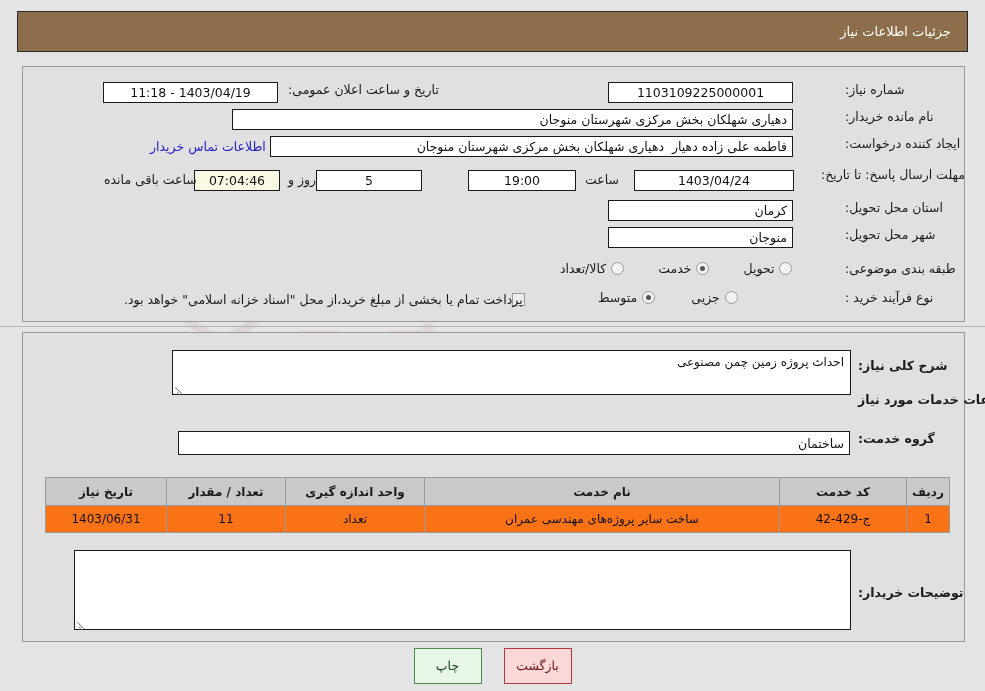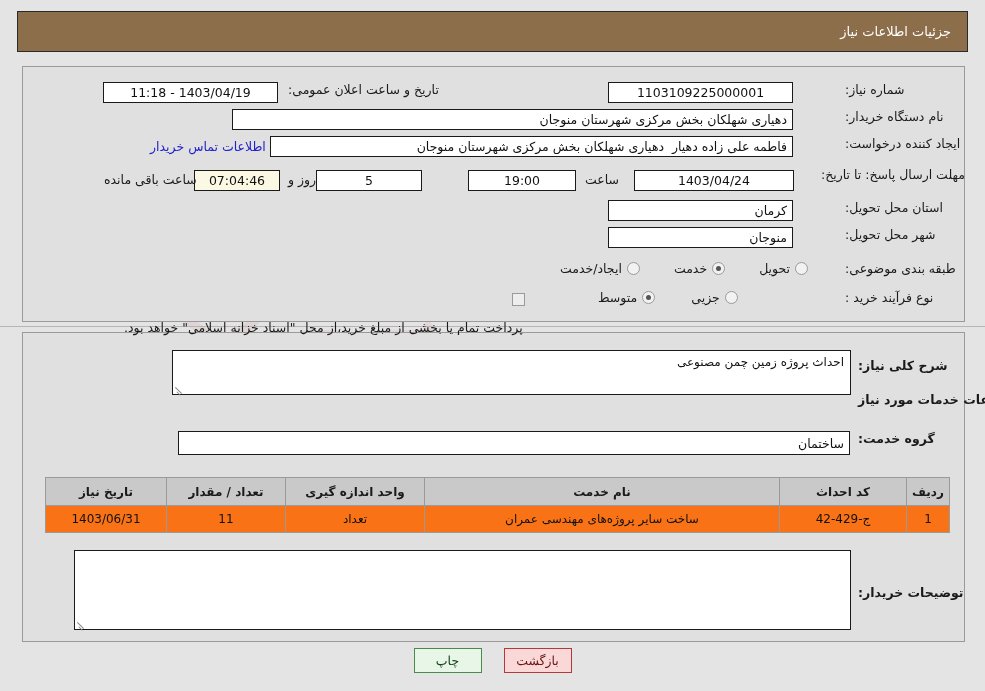--- a/index.html
+++ b/index.html
@@ -198,21 +198,21 @@
     top: 648px;
     width: 985px;
     display: flex;
     justify-content: center;
     gap: 22px;
     z-index: 3;
   }
   .btn {
     font-family: Liberation Serif, serif;
     font-size: 12.5px;
-    height: 25px;
+    height: 36px;
     min-width: 68px;
     box-sizing: border-box;
     cursor: pointer;
     border: 1px solid;
     direction: rtl;
   }
   .btn-print  { background: #e8f6e8; border-color: #4a8a4a; color: #14421a; }
   .btn-back   { background: #fbd8d8; border-color: #b33a3a; color: #6c1414; }
 
   .divider {
@@ -247,21 +247,21 @@
   <span class="lbl">شماره نیاز:</span>
 </div>
 <input class="fld ctr" style="position: absolute; left: 608px; top: 82px; width: 185px; z-index: 4;" readonly="" value="1103109225000001">
 
 <div class="row" style="left:288px; top:82px; z-index:4;">
   <span class="lbl">تاریخ و ساعت اعلان عمومی:</span>
 </div>
 <input class="fld ctr" style="position: absolute; left: 103px; top: 82px; width: 175px; z-index: 4;" readonly="" value="1403/04/19 - 11:18">
 
 <div class="row" style="left:845px; top:109px; z-index:4;">
-  <span class="lbl">نام دستگاه خریدار:</span>
+  <span class="lbl">نام مانده خریدار:</span>
 </div>
 <input class="fld" style="position: absolute; left: 232px; top: 109px; width: 561px; z-index: 4;" readonly="" value="دهیاری شهلکان بخش مرکزی شهرستان منوجان">
 
 <div class="row" style="left:845px; top:136px; z-index:4;">
   <span class="lbl">ایجاد کننده درخواست:</span>
 </div>
 <input class="fld" style="position: absolute; left: 270px; top: 136px; width: 523px; z-index: 4;" readonly="" value="فاطمه علی زاده دهیار  دهیاری شهلکان بخش مرکزی شهرستان منوجان">
 <a class="link" style="position:absolute; left:150px; top:139px; z-index:4;text-align:center;">اطلاعات تماس خریدار</a>
 
 <div class="row" style="left:845px; top:164px; width:120px; display:block; text-align:right; z-index:4; white-space:normal;">
@@ -292,59 +292,59 @@
   <span class="radio-wrap">
     <span class="radio"></span>
     <span class="radio-lbl">تحویل</span>
   </span>
   <span class="radio-wrap">
     <span class="radio on"></span>
     <span class="radio-lbl">خدمت</span>
   </span>
   <span class="radio-wrap">
     <span class="radio"></span>
-    <span class="radio-lbl">ایجاد/خدمت</span>
+    <span class="radio-lbl">کالا/تعداد</span>
   </span>
 </div>
 
 <div class="row" style="left:845px; top:290px; z-index:4;">
   <span class="lbl">نوع فرآیند خرید :</span>
 </div>
 <div class="row" style="left:598px; top:290px; gap:36px; z-index:4;">
   <span class="radio-wrap">
     <span class="radio"></span>
     <span class="radio-lbl">جزیی</span>
   </span>
   <span class="radio-wrap">
     <span class="radio on"></span>
     <span class="radio-lbl">متوسط</span>
   </span>
 </div>
 <span class="checkbox" style="position:absolute; left:512px; top:293px; z-index:4;"></span>
-<span class="lbl" style="position:absolute; left:124px; top:292px; z-index:4;margin-top:28px;">پرداخت تمام یا بخشی از مبلغ خرید،از محل "اسناد خزانه اسلامی" خواهد بود.</span>
+<span class="lbl" style="position:absolute; left:124px; top:292px; z-index:4;">پرداخت تمام یا بخشی از مبلغ خرید،از محل "اسناد خزانه اسلامی" خواهد بود.</span>
 
 <div class="divider"></div>
 
 <div class="panel" id="panel-mid"></div>
 
 <span class="lbl lbl-bold" style="position:absolute; left:858px; top:358px; z-index:4;">شرح کلی نیاز:</span>
 <textarea class="ta" style="position: absolute; left: 172px; top: 350px; width: 679px; height: 45px; z-index: 4;">احداث پروژه زمین چمن مصنوعی</textarea>
 <span class="grip" style="left:174px; top:384px; z-index:5;"></span>
 
 <span class="lbl lbl-bold" style="position:absolute; left:858px; top:392px; z-index:4;">اطلاعات خدمات مورد نیاز</span>
 
 <span class="lbl lbl-bold" style="position:absolute; left:858px; top:431px; z-index:4;">گروه خدمت:</span>
 <input class="fld" style="position: absolute; left: 178px; top: 431px; width: 672px; height: 24px; line-height: 22px; z-index: 4;" readonly="" value="ساختمان">
 
 <div class="tbl-wrap">
   <table class="items">
     <thead>
       <tr>
         <th style="width:34px;">ردیف</th>
-        <th style="width:118px;">کد احداث</th>
+        <th style="width:118px;">کد خدمت</th>
         <th>نام خدمت</th>
         <th style="width:130px;">واحد اندازه گیری</th>
         <th style="width:110px;">تعداد / مقدار</th>
         <th style="width:112px;">تاریخ نیاز</th>
       </tr>
     </thead>
     <tbody>
       <tr>
         <td>1</td>
         <td>ج-429-42</td>

